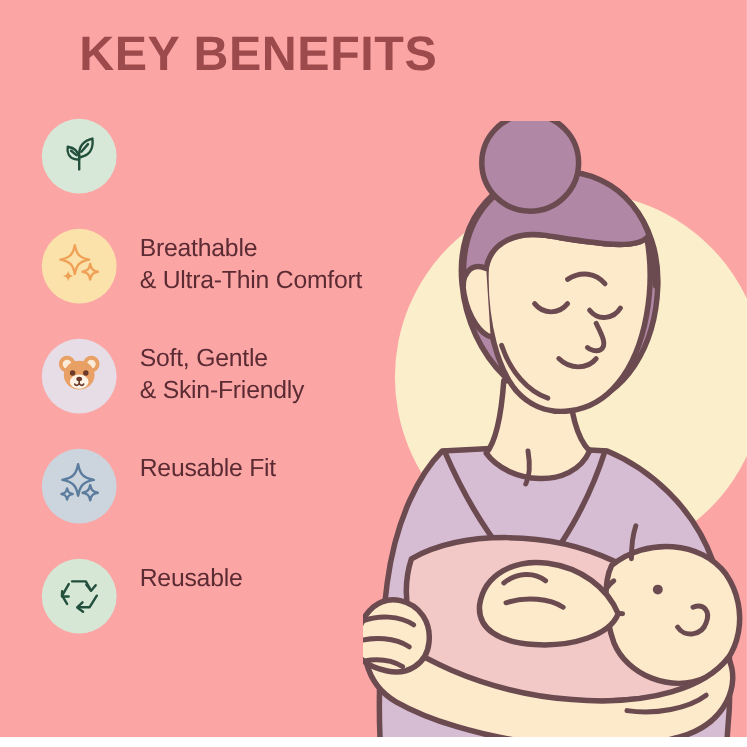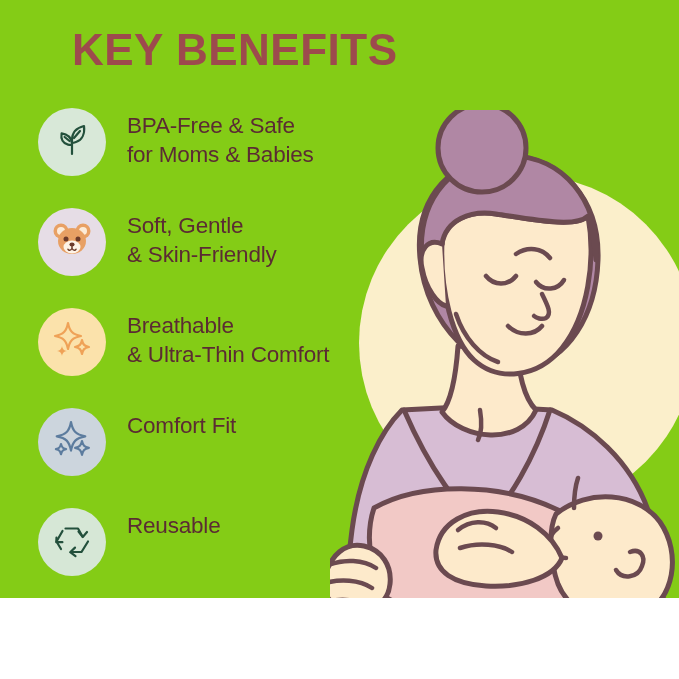--- a/index.html
+++ b/index.html
@@ -10,22 +10,22 @@
   body {
     width: 679px;
     height: 679px;
     font-family: "Liberation Sans", sans-serif;
     overflow: hidden;
     position: relative;
   }
   #page {
     position: relative;
     width: 679px;
-    height: 598px;
-    background: #84cc16;
+    height: 670px;
+    background: #fca5a5;
     overflow: hidden;
   }
 
   
   .title {
     position: absolute;
     left: 72px;
     top: 26px;
     font-size: 44px;
     font-weight: bold;
@@ -211,23 +211,37 @@
           <svg width="40" height="40" viewBox="0 0 40 40">
             <g fill="none" stroke="#23503c" stroke-width="2.2" stroke-linecap="round" stroke-linejoin="round">
               <path d="M20 34 L20 20 C20 13 24 8 32 6 C33 14 30 20 24 22 C22 22.8 20.6 23 20 23"></path>
               <path d="M20 23 C19.2 18 16 14.4 9.6 13.4 C8.6 19 11 23.4 16 24.6 C17.6 25 19 25 20 24.8"></path>
               <path d="M28 11 L22 18"></path>
               <path d="M12.6 17 L17.5 21"></path>
             </g>
           </svg>
         </span>
       </div>
+    </div>
+
+    <div class="benefit-row">
+      <div class="icon-circle" style="background:#fbe2ab">
+        <span>
+          <svg width="42" height="42" viewBox="0 0 42 42">
+            <g fill="none" stroke="#efa257" stroke-width="2.2" stroke-linejoin="round">
+              <path d="M17 4 C18.6 12.4 21.6 15.4 30 17 C21.6 18.6 18.6 21.6 17 30 C15.4 21.6 12.4 18.6 4 17 C12.4 15.4 15.4 12.4 17 4 Z"></path>
+              <path d="M31 21 C31.9 25.6 33.4 27.1 38 28 C33.4 28.9 31.9 30.4 31 35 C30.1 30.4 28.6 28.9 24 28 C28.6 27.1 30.1 25.6 31 21 Z"></path>
+            </g>
+            <path d="M11 27 C11.7 30.3 12.7 31.3 16 32 C12.7 32.7 11.7 33.7 11 37 C10.3 33.7 9.3 32.7 6 32 C9.3 31.3 10.3 30.3 11 27 Z" fill="#efa257"></path>
+          </svg>
+        </span>
+      </div>
       <div class="benefit-text" style="color: rgb(91, 43, 51);">
-        <span>BPA-Free &amp; Safe</span>
-        <span class="l2">for Moms &amp; Babies</span>
+        <span>Breathable</span>
+        <span class="l2">&amp; Ultra-Thin Comfort</span>
       </div>
     </div>
 
     <div class="benefit-row">
       <div class="icon-circle" style="background:#e6dde6">
         <span>
           <svg width="44" height="44" viewBox="0 0 44 44">
             <circle cx="11" cy="13" r="7.5" fill="#e8a064"></circle>
             <circle cx="33" cy="13" r="7.5" fill="#e8a064"></circle>
             <circle cx="11" cy="13" r="4" fill="#fcebd7"></circle>
@@ -241,51 +255,33 @@
           </svg>
         </span>
       </div>
       <div class="benefit-text" style="color: rgb(91, 43, 51);">
         <span>Soft, Gentle</span>
         <span class="l2">&amp; Skin-Friendly</span>
       </div>
     </div>
 
     <div class="benefit-row">
-      <div class="icon-circle" style="background:#fbe2ab">
-        <span>
-          <svg width="42" height="42" viewBox="0 0 42 42">
-            <g fill="none" stroke="#efa257" stroke-width="2.2" stroke-linejoin="round">
-              <path d="M17 4 C18.6 12.4 21.6 15.4 30 17 C21.6 18.6 18.6 21.6 17 30 C15.4 21.6 12.4 18.6 4 17 C12.4 15.4 15.4 12.4 17 4 Z"></path>
-              <path d="M31 21 C31.9 25.6 33.4 27.1 38 28 C33.4 28.9 31.9 30.4 31 35 C30.1 30.4 28.6 28.9 24 28 C28.6 27.1 30.1 25.6 31 21 Z"></path>
-            </g>
-            <path d="M11 27 C11.7 30.3 12.7 31.3 16 32 C12.7 32.7 11.7 33.7 11 37 C10.3 33.7 9.3 32.7 6 32 C9.3 31.3 10.3 30.3 11 27 Z" fill="#efa257"></path>
-          </svg>
-        </span>
-      </div>
-      <div class="benefit-text" style="color: rgb(91, 43, 51);">
-        <span>Breathable</span>
-        <span class="l2">&amp; Ultra-Thin Comfort</span>
-      </div>
-    </div>
-
-    <div class="benefit-row">
       <div class="icon-circle" style="background:#ccd5dd">
         <span>
           <svg width="42" height="42" viewBox="0 0 42 42">
             <g fill="none" stroke="#5c7c9e" stroke-width="2.2" stroke-linejoin="round">
               <path d="M20 3 C21.7 12.3 25 15.6 34.3 17.3 C25 19 21.7 22.3 20 31.6 C18.3 22.3 15 19 5.7 17.3 C15 15.6 18.3 12.3 20 3 Z"></path>
               <path d="M31 22 C31.9 26.5 33.4 28 37.9 28.9 C33.4 29.8 31.9 31.3 31 35.8 C30.1 31.3 28.6 29.8 24.1 28.9 C28.6 28 30.1 26.5 31 22 Z"></path>
               <path d="M10 25 C10.7 28.4 11.7 29.4 15.1 30.1 C11.7 30.8 10.7 31.8 10 35.2 C9.3 31.8 8.3 30.8 4.9 30.1 C8.3 29.4 9.3 28.4 10 25 Z"></path>
             </g>
           </svg>
         </span>
       </div>
       <div class="benefit-text" style="color: rgb(91, 43, 51);">
-        <span>Comfort Fit</span>
+        <span>Reusable Fit</span>
       </div>
     </div>
 
     <div class="benefit-row">
       <div class="icon-circle" style="background:#d6e7d6">
         <span>
           <svg width="42" height="42" viewBox="0 0 42 42">
             <g fill="none" stroke="#23503c" stroke-width="2.2" stroke-linecap="round" stroke-linejoin="round">
               <path d="M14.5 9.5 L27 9.5 L31.5 17.5"></path>
               <path d="M27.5 12.5 L31.8 18 L36 13"></path>

